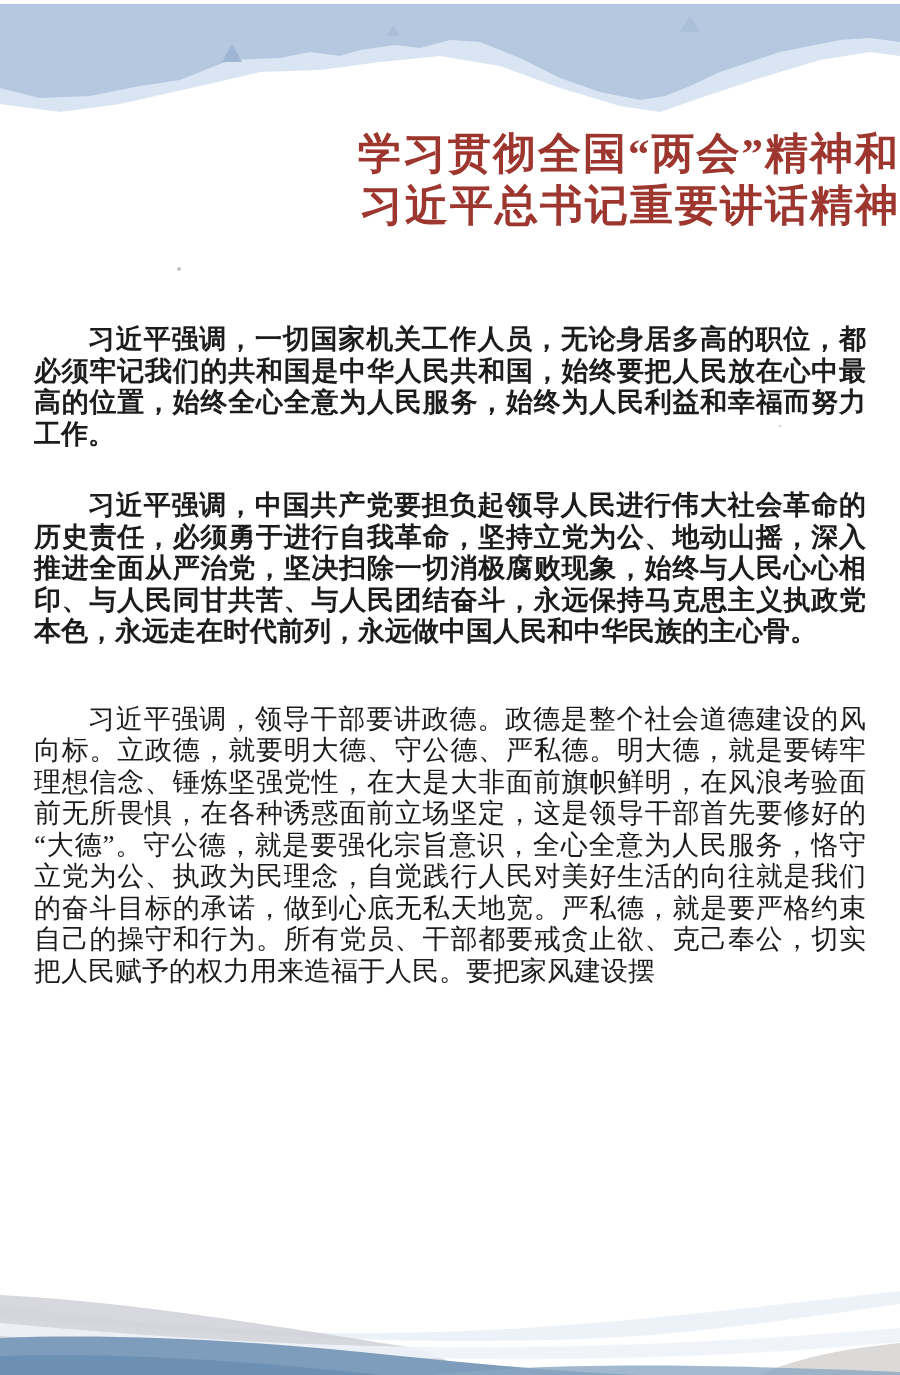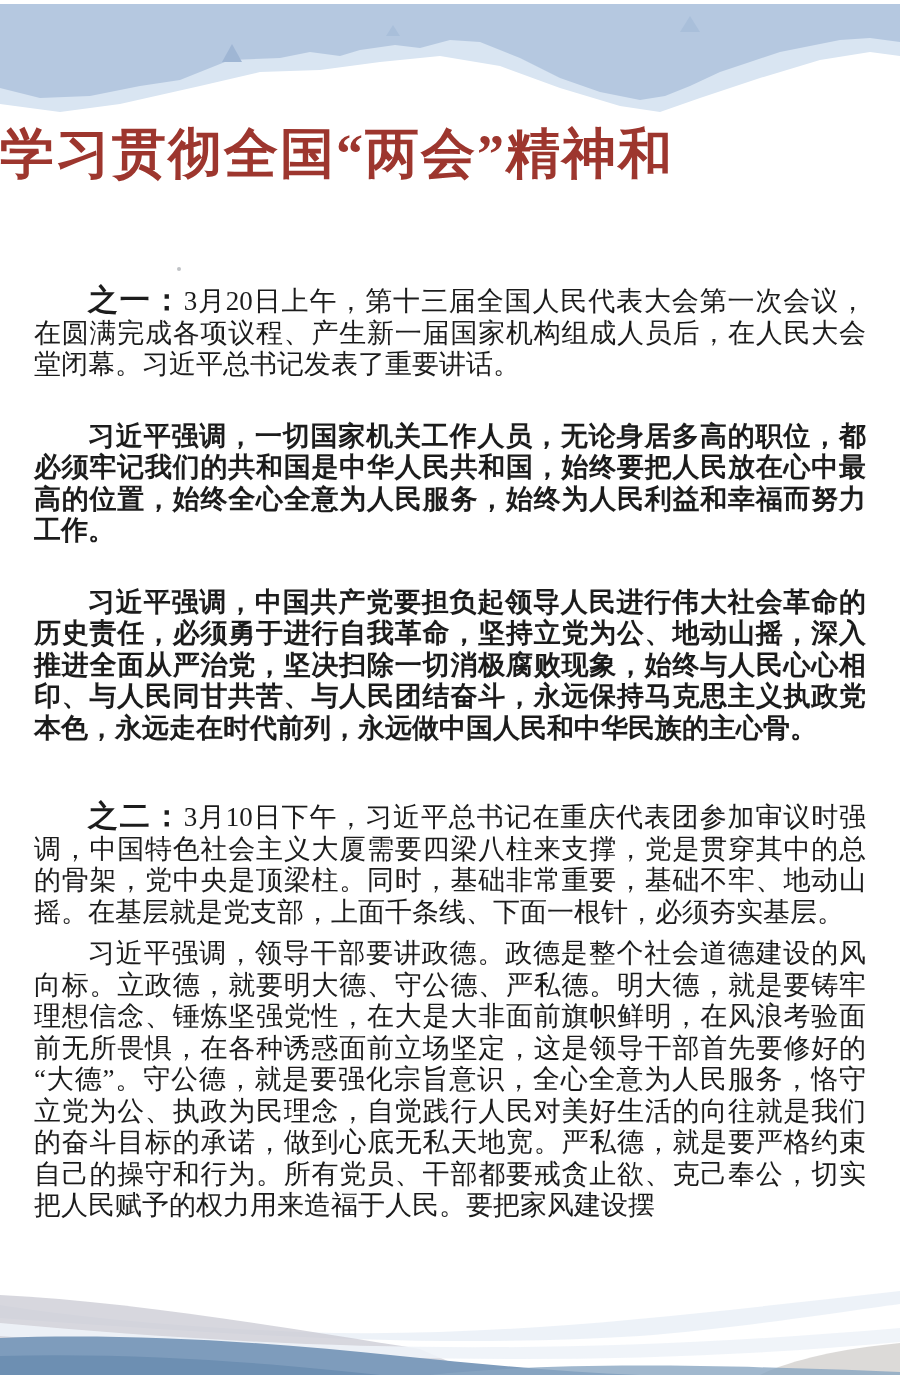--- a/index.html
+++ b/index.html
@@ -14,25 +14,25 @@
   .band { position: absolute; left: 0; width: 900px; display: block; }
   .band-top { top: 0; height: 120px; }
   .band-bottom { bottom: 0; height: 92px; }
 
   .doc-title {
     position: absolute;
     top: 128px;
     left: 0;
     width: 900px;
     margin: 0;
-    text-align: left;
+    text-align: right;
     color: #9d362e;
     font-family: "Liberation Serif", "DejaVu Serif", serif;
     font-weight: 700;
-    font-size: 54px;
+    font-size: 43px;
     line-height: 52px;
     letter-spacing: 2px;
   }
   .doc-title .tl { display: block; }
 
   .content {
     position: absolute;
     top: 284px;
     left: 34px;
     right: 34px;
@@ -78,37 +78,36 @@
     <rect x="0" y="0" width="900" height="120" fill="#ffffff"></rect>
     <path d="M0,4 H900 V56 L870,52 L820,60 L760,78 L700,98 L660,112 L620,106 L560,88 L500,66 L440,56 L380,62 L320,70 L260,72 L200,86 L120,104 L60,112 L0,104 Z" fill="#d9e5f2"></path>
     <path d="M0,4 H900 V42 L870,38 L840,40 L810,46 L780,52 L750,62 L720,72 L690,86 L665,96 L640,100 L600,92 L560,78 L520,58 L480,42 L450,40 L420,48 L395,45 L360,50 L340,56 L310,52 L280,58 L230,60 L180,80 L140,86 L90,96 L40,98 L0,88 Z" fill="#b5c8e0"></path>
     <path d="M222,62 L232,44 L242,62 Z" fill="#9fb6d4"></path>
     <path d="M680,32 L690,16 L700,32 Z" fill="#a9bfda"></path>
     <path d="M386,36 L393,25 L400,36 Z" fill="#a9bfda"></path>
   </svg>
 
   <h1 class="doc-title">
     <span class="tl">学习贯彻全国“两会”精神和</span>
+    <span class="tl">习近平总书记重要讲话精神</span>
   </h1>
 
   <div class="speck" style="left:177px; top:267px; width:4px; height:4px;"></div>
   <div class="speck" style="left:779px; top:425px; width:2px; height:2px;"></div>
 
   <div class="content">
 
     <section class="section-one">
-      <p class="para song"><b class="lead">之一：</b><span>3月20日上午，第十三届全国人民代表大会第一次会议，在圆满完成各项议程、产生新一届国家机构组成人员后，在人民大会堂闭幕。习近平总书记发表了重要讲话。</span></p>
 
       <p class="para hei"><span>习近平强调，一切国家机关工作人员，无论身居多高的职位，都必须牢记我们的共和国是中华人民共和国，始终要把人民放在心中最高的位置，始终全心全意为人民服务，始终为人民利益和幸福而努力工作。</span></p>
 
       <p class="para hei"><span>习近平强调，中国共产党要担负起领导人民进行伟大社会革命的历史责任，必须勇于进行自我革命，坚持立党为公、地动山摇，深入推进全面从严治党，坚决扫除一切消极腐败现象，始终与人民心心相印、与人民同甘共苦、与人民团结奋斗，永远保持马克思主义执政党本色，永远走在时代前列，永远做中国人民和中华民族的主心骨。</span></p>
     </section>
 
     <section class="section-two">
-      <p class="para song"><b class="lead">之二：</b><span>3月10日下午，习近平总书记在重庆代表团参加审议时强调，中国特色社会主义大厦需要四梁八柱来支撑，党是贯穿其中的总的骨架，党中央是顶梁柱。同时，基础非常重要，基础不牢、地动山摇。在基层就是党支部，上面千条线、下面一根针，必须夯实基层。</span></p>
 
 
       <p class="para song"><span>习近平强调，领导干部要讲政德。政德是整个社会道德建设的风向标。立政德，就要明大德、守公德、严私德。明大德，就是要铸牢理想信念、锤炼坚强党性，在大是大非面前旗帜鲜明，在风浪考验面前无所畏惧，在各种诱惑面前立场坚定，这是领导干部首先要修好的“大德”。守公德，就是要强化宗旨意识，全心全意为人民服务，恪守立党为公、执政为民理念，自觉践行人民对美好生活的向往就是我们的奋斗目标的承诺，做到心底无私天地宽。严私德，就是要严格约束自己的操守和行为。所有党员、干部都要戒贪止欲、克己奉公，切实把人民赋予的权力用来造福于人民。要把家风建设摆</span></p>
     </section>
 
   </div>
 
   <svg class="band band-bottom" viewBox="0 0 900 92" preserveAspectRatio="none">
     <rect x="0" y="0" width="900" height="92" fill="#ffffff"></rect>
     <path d="M900,8 C700,30 500,56 300,49 C150,43 50,30 0,22 L0,35 C200,49 420,67 640,53 C740,45 840,29 900,21 Z" fill="#dfe8f2" opacity="0.55"></path>

